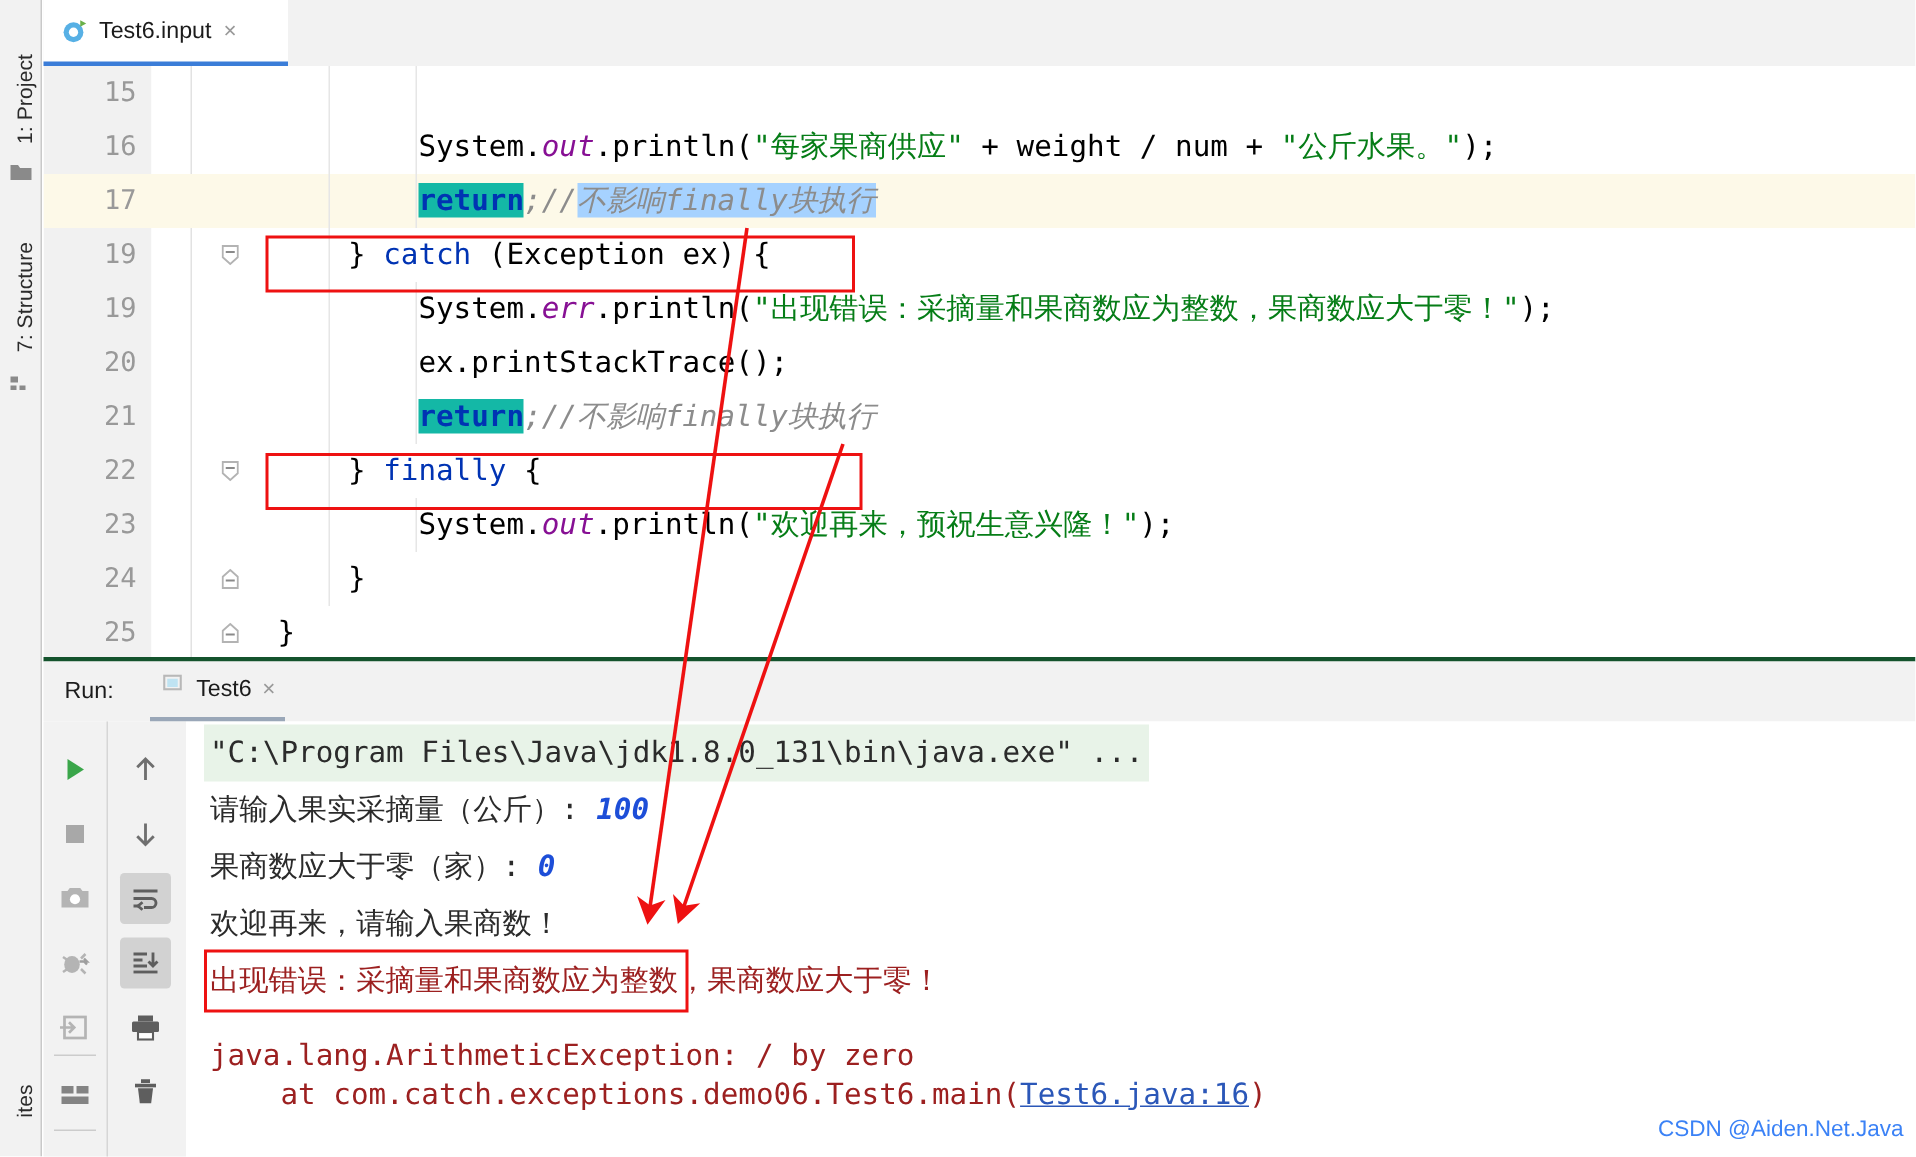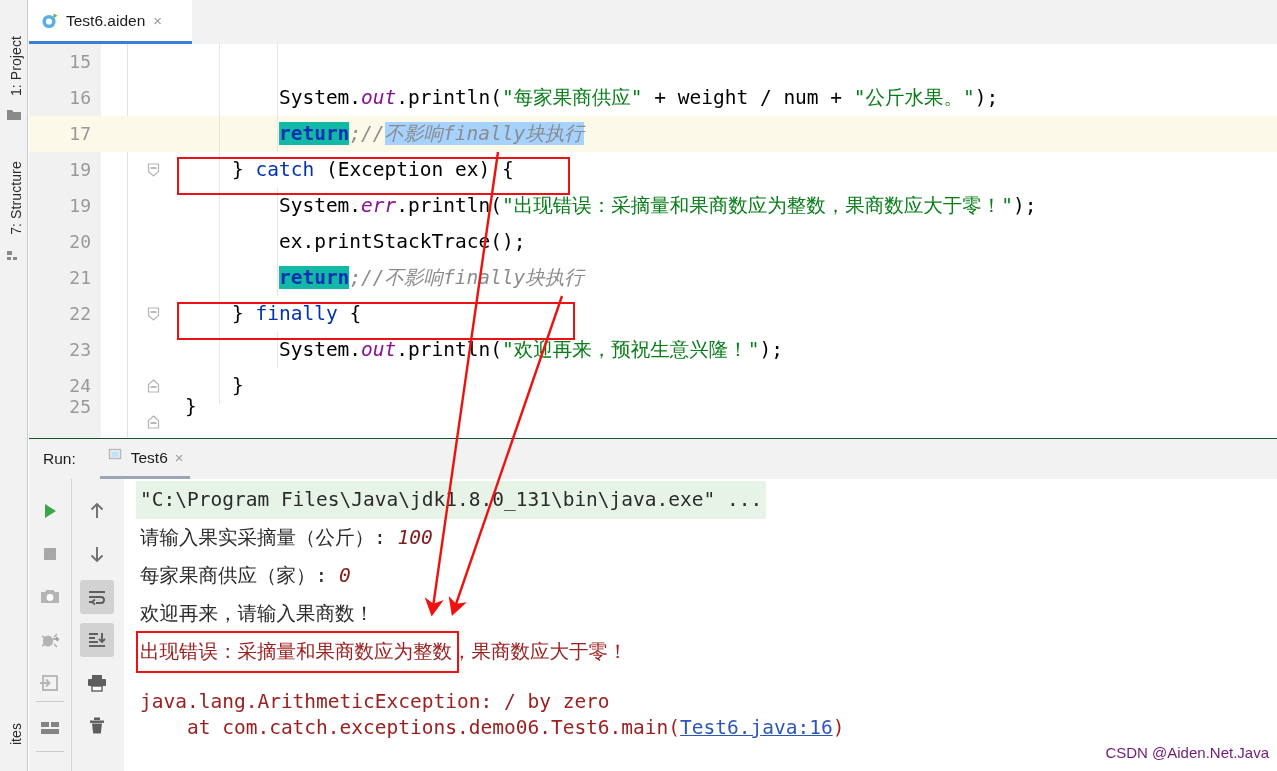--- a/index.html
+++ b/index.html
@@ -129,21 +129,21 @@
     position: absolute;
     border: 2.5px solid #ee1111;
     pointer-events: none;
   }
 
   
   .runpanel {
     position: absolute; left: 29px; top: 438px;
     width: 1248px; height: 333px;
     background: #ffffff;
-    border-top: 1px solid #14532d;
+    border-top: 3px solid #14532d;
   }
   .run-header {
     position: absolute; left: 0; top: 0;
     width: 1248px; height: 40px;
     background: #f2f2f2;
     display: flex; align-items: center;
     padding-left: 14px;
   }
   .run-label { font-size: 15.5px; color: #1c1c1c; margin-right: 24px; }
   .run-tab {
@@ -184,27 +184,27 @@
   }
   .cline {
     position: absolute; left: 16px;
     font-family: "DejaVu Sans Mono", monospace;
     font-size: 19.5px;
     line-height: 38px;
     white-space: pre;
   }
   .cline.cmd { background: #e8f3e8; color: #2b2b2b; padding: 0 4px; left: 12px; }
   .c-prompt { color: #2b2b2b; }
-  .c-input { color: #7f1d1d; font-weight: normal; font-style: italic; margin-top: 44px; }
+  .c-input { color: #1d4ed8; font-weight: bold; font-style: italic; margin-top: 44px; }
   .c-err { color: #9c2020; }
   .c-link { color: #2b57b8; text-decoration: underline; }
 
   .watermark {
     position: absolute; right: 8px; bottom: 10px;
-    font-size: 15px; color: #701a75;
+    font-size: 15px; color: #3b82f6;
     font-family: "Liberation Sans", sans-serif;
   }
 
   
   .arrows {
     position: absolute; left: 0; top: 0;
     width: 1277px; height: 771px;
     pointer-events: none;
   }
 </style>
@@ -239,21 +239,21 @@
 
   <div class="tabbar">
     <div class="tab">
       <span class="tab-icon">
         <svg width="18" height="18" viewBox="0 0 18 18">
           <circle cx="8" cy="9.5" r="6.6" fill="#57b0e5"></circle>
           <circle cx="8" cy="9.5" r="3.1" fill="#ffffff"></circle>
           <path d="M12.5 1.5l4 2.2-4 2.2z" fill="#6ab04a"></path>
         </svg>
       </span>
-      <span class="tab-label">Test6.aiden</span>
+      <span class="tab-label">Test6.input</span>
       <span class="tab-close">×</span>
     </div>
   </div>
 
   <div class="editor">
     <div class="gutter"></div>
     <div class="gutter-b"></div>
     <div class="gutter-c"></div>
 
     <div id="editor-rows">
@@ -318,21 +318,21 @@
         <div class="indent-guide" style="left: 248px; top: 288px; height: 36px;"></div>
         <div class="row" style="top: 324px;">
           <div class="lineno">24</div>
           <div class="codetext"><span>    }</span></div>
         </div>
         <div class="indent-guide" style="left: 190px; top: 324px; height: 36px;"></div>
         <div class="fold" style="top: 335px;"><svg width="13" height="14" viewBox="0 0 13 14">
             <path d="M6.5 1l5 4.5V13h-10V5.5z" fill="#fff" stroke="#b3b3b3" stroke-width="1.2"></path>
             <path d="M3.5 8h6" stroke="#8a8a8a" stroke-width="1.2"></path>
           </svg></div>
-        <div class="row" style="top: 345px;">
+        <div class="row" style="top: 360px;">
           <div class="lineno">25</div>
           <div class="codetext"><span>}</span></div>
         </div>
         <div class="fold" style="top: 371px;"><svg width="13" height="14" viewBox="0 0 13 14">
             <path d="M6.5 1l5 4.5V13h-10V5.5z" fill="#fff" stroke="#b3b3b3" stroke-width="1.2"></path>
             <path d="M3.5 8h6" stroke="#8a8a8a" stroke-width="1.2"></path>
           </svg></div>
       </div>
 
     <div class="redbox" style="left:148px; top:113px; width:393px; height:38px;"></div>
@@ -433,21 +433,21 @@
           <rect x="3" y="4.5" width="14" height="2.4" fill="#5e5e5e"></rect>
           <path d="M5 7.5h10l-1.2 10H6.2z" fill="#5e5e5e"></path>
         </svg>
       </div>
     </div>
 
     <div class="console">
       <div id="console-lines">
           <div class="cline cmd" style="top: 2px;"><span>"C:\Program Files\Java\jdk1.8.0_131\bin\java.exe" ...</span></div>
           <div class="cline" style="top: 40px;"><span class="c-prompt">请输入果实采摘量（公斤）: </span><span class="c-input">100</span></div>
-          <div class="cline" style="top: 78px;"><span class="c-prompt">每家果商供应（家）: </span><span class="c-input">0</span></div>
+          <div class="cline" style="top: 78px;"><span class="c-prompt">果商数应大于零（家）: </span><span class="c-input">0</span></div>
           <div class="cline" style="top: 116px;"><span class="c-prompt">欢迎再来，请输入果商数！</span></div>
           <div class="cline" style="top: 154px;"><span class="c-err">出现错误：采摘量和果商数应为整数，果商数应大于零！</span></div>
           <div class="cline" style="top: 192px; margin-top: 12px;"><span class="c-err">java.lang.ArithmeticException: / by zero</span></div>
           <div class="cline" style="top: 230px;"><span class="c-err">    at com.catch.exceptions.demo06.Test6.main(</span><span class="c-link">Test6.java:16</span><span class="c-err">)</span></div>
         </div>
       <div class="redbox" style="left:12px; top:152px; width:323px; height:42px;"></div>
     </div>
 
     <span class="watermark">CSDN @Aiden.Net.Java</span>
   </div>

